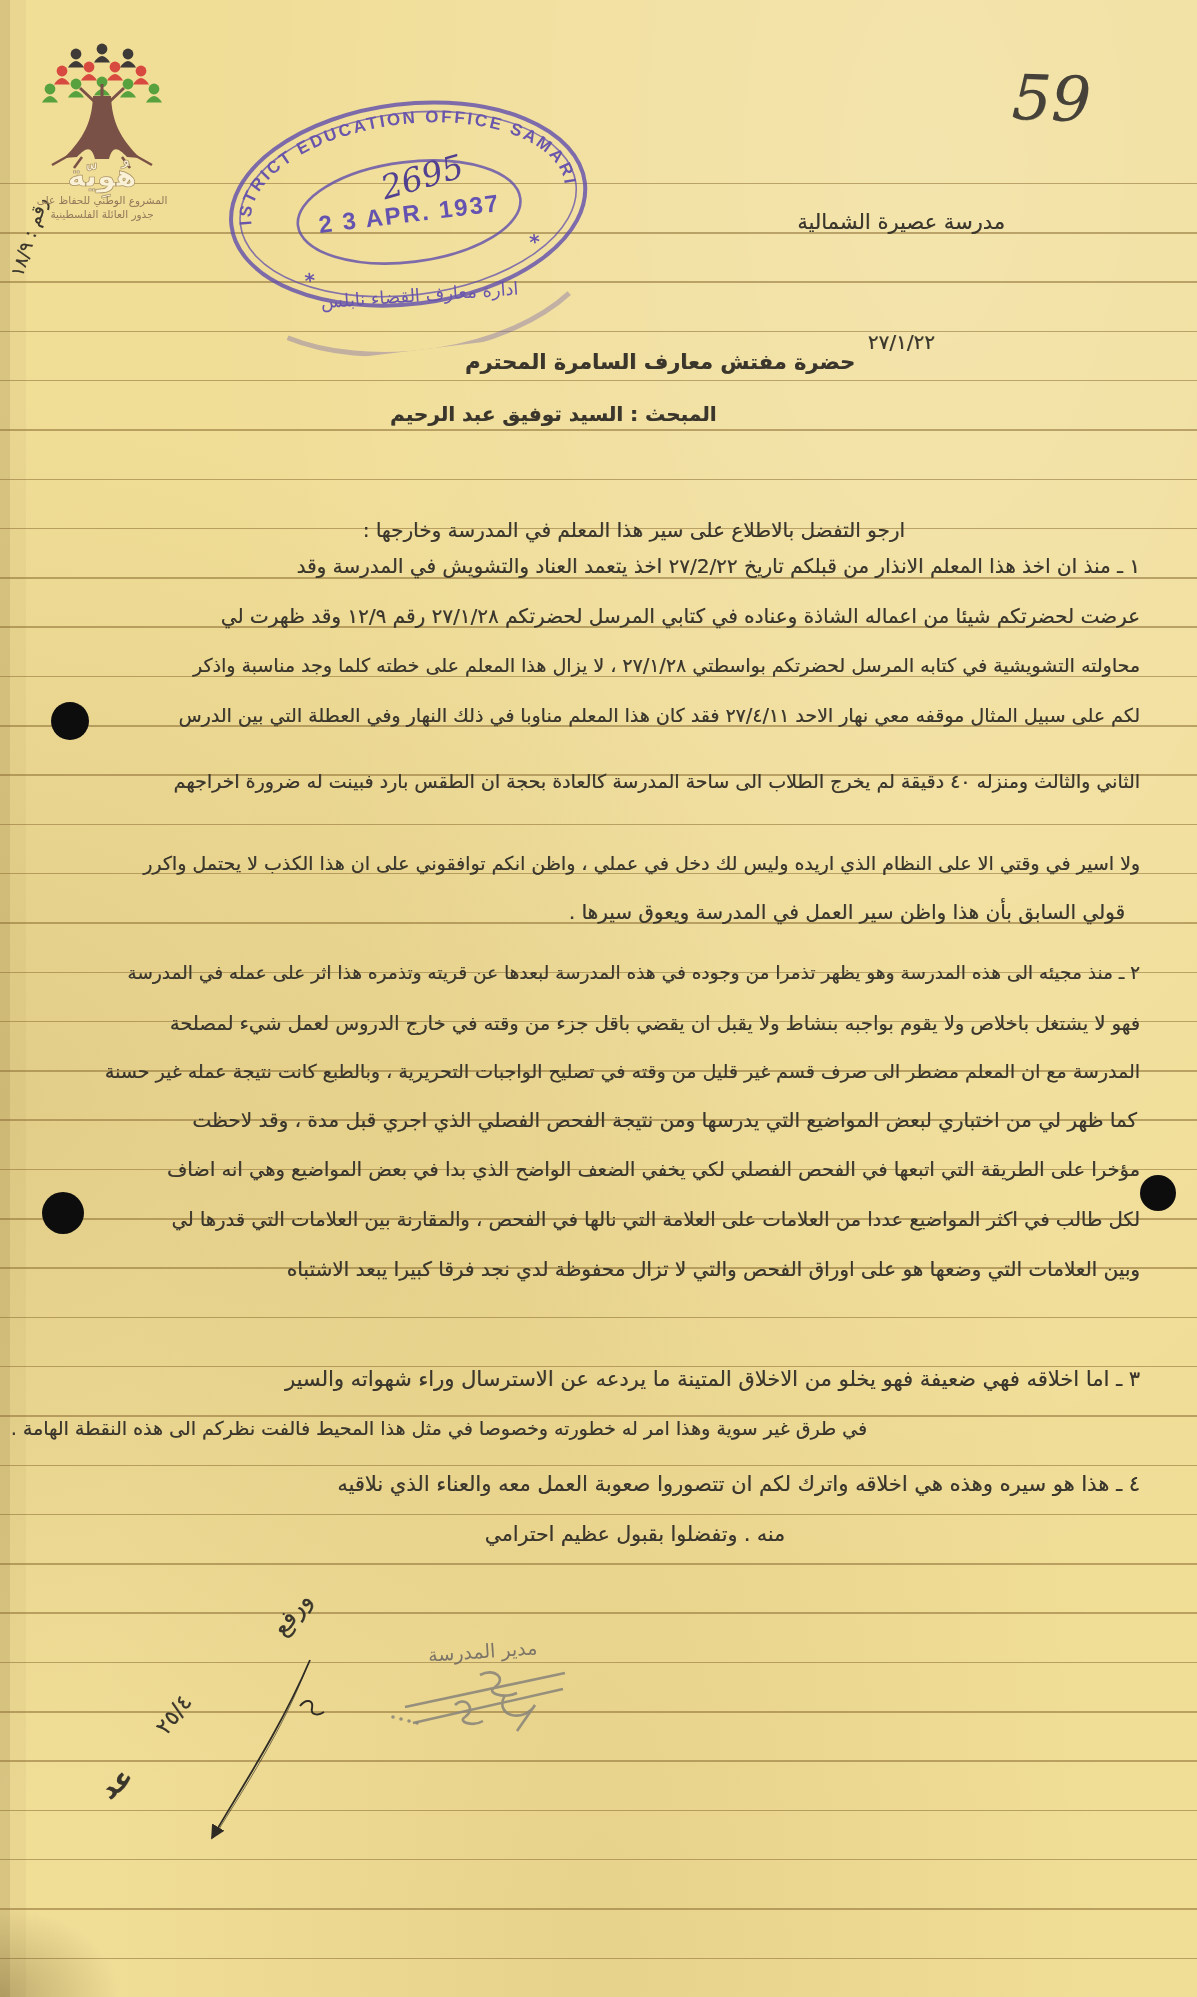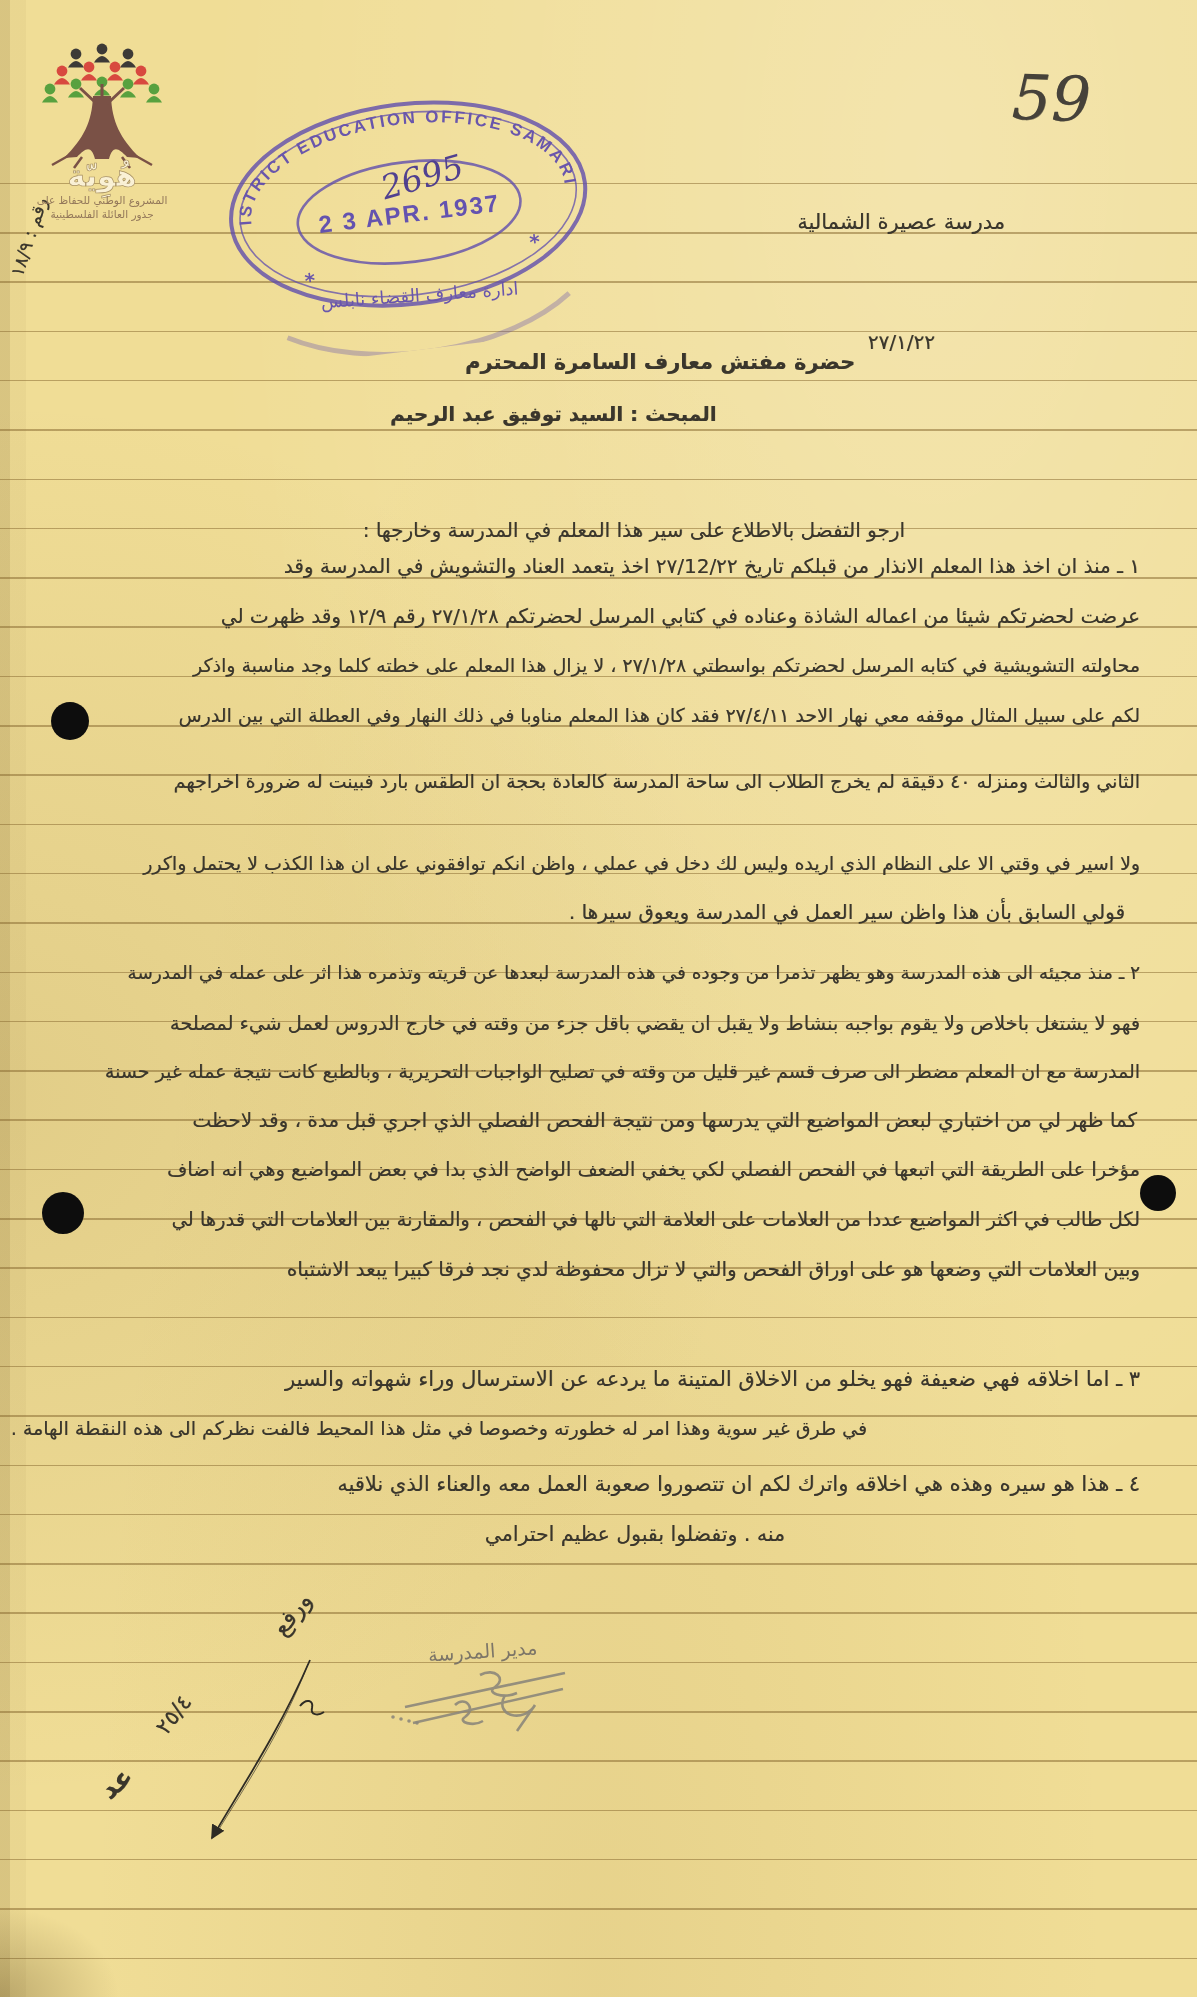--- a/index.html
+++ b/index.html
@@ -104,21 +104,21 @@
   <div class="hw" style="left:26px;top:258px;font-size:18px;transform:rotate(-72deg);transform-origin:left bottom;">رقم : ١٨/٩</div>
 
   <div class="hw" style="right:192px;top:210px;font-size:21px;">مدرسة عصيرة الشمالية</div>
   <div class="hw" style="right:262px;top:283px;font-size:20px;margin-top:47px;">٢٧/١/٢٢</div>
 
   <div class="hw" style="left:465px;top:350px;font-size:21px;font-weight:bold;">حضرة مفتش معارف السامرة المحترم</div>
   <div class="hw" style="left:390px;top:402px;font-size:20px;font-weight:600;">المبحث : السيد توفيق عبد الرحيم</div>
 
   <div class="hw" style="right:292px;top:482px;font-size:20px;margin-top:36px;">ارجو التفضل بالاطلاع على سير هذا المعلم في المدرسة وخارجها :</div>
 
-  <div class="hw" style="right:57px;top:554px;font-size:20px;">١ ـ منذ ان اخذ هذا المعلم الانذار من قبلكم تاريخ ٢٧/12/٢٢ اخذ يتعمد العناد والتشويش في المدرسة وقد</div>
+  <div class="hw" style="right:57px;top:554px;font-size:20px;">١ ـ منذ ان اخذ هذا المعلم الانذار من قبلكم تاريخ ٢٧/2/٢٢ اخذ يتعمد العناد والتشويش في المدرسة وقد</div>
   <div class="hw" style="right:57px;top:604px;font-size:20px;">عرضت لحضرتكم شيئا من اعماله الشاذة وعناده في كتابي المرسل لحضرتكم ٢٧/١/٢٨ رقم ١٢/٩ وقد ظهرت لي</div>
   <div class="hw" style="right:57px;top:654px;font-size:19px;">محاولته التشويشية في كتابه المرسل لحضرتكم بواسطتي ٢٧/١/٢٨ ، لا يزال هذا المعلم على خطته كلما وجد مناسبة واذكر</div>
   <div class="hw" style="right:57px;top:704px;font-size:19px;">لكم على سبيل المثال موقفه معي نهار الاحد ٢٧/٤/١١ فقد كان هذا المعلم مناوبا في ذلك النهار وفي العطلة التي بين الدرس</div>
   <div class="hw" style="right:57px;top:754px;font-size:19px;margin-top:16px;">الثاني والثالث ومنزله ٤٠ دقيقة لم يخرج الطلاب الى ساحة المدرسة كالعادة بحجة ان الطقس بارد فبينت له ضرورة اخراجهم</div>
   <div class="hw" style="right:57px;top:852px;font-size:19px;">ولا اسير في وقتي الا على النظام الذي اريده وليس لك دخل في عملي ، واظن انكم توافقوني على ان هذا الكذب لا يحتمل واكرر</div>
   <div class="hw" style="right:72px;top:900px;font-size:20px;">قولي السابق بأن هذا واظن سير العمل في المدرسة ويعوق سيرها .</div>
   <div class="hw" style="right:57px;top:962px;font-size:18.5px;">٢ ـ منذ مجيئه الى هذه المدرسة وهو يظهر تذمرا من وجوده في هذه المدرسة لبعدها عن قريته وتذمره هذا اثر على عمله في المدرسة</div>
   <div class="hw" style="right:57px;top:1060px;font-size:19px;">المدرسة مع ان المعلم مضطر الى صرف قسم غير قليل من وقته في تصليح الواجبات التحريرية ، وبالطبع كانت نتيجة عمله غير حسنة</div>
   <div class="hw" style="right:57px;top:1012px;font-size:19.5px;">فهو لا يشتغل باخلاص ولا يقوم بواجبه بنشاط ولا يقبل ان يقضي باقل جزء من وقته في خارج الدروس لعمل شيء لمصلحة</div>
   <div class="hw" style="right:60px;top:1108px;font-size:20px;">كما ظهر لي من اختباري لبعض المواضيع التي يدرسها ومن نتيجة الفحص الفصلي الذي اجري قبل مدة ، وقد لاحظت</div>

